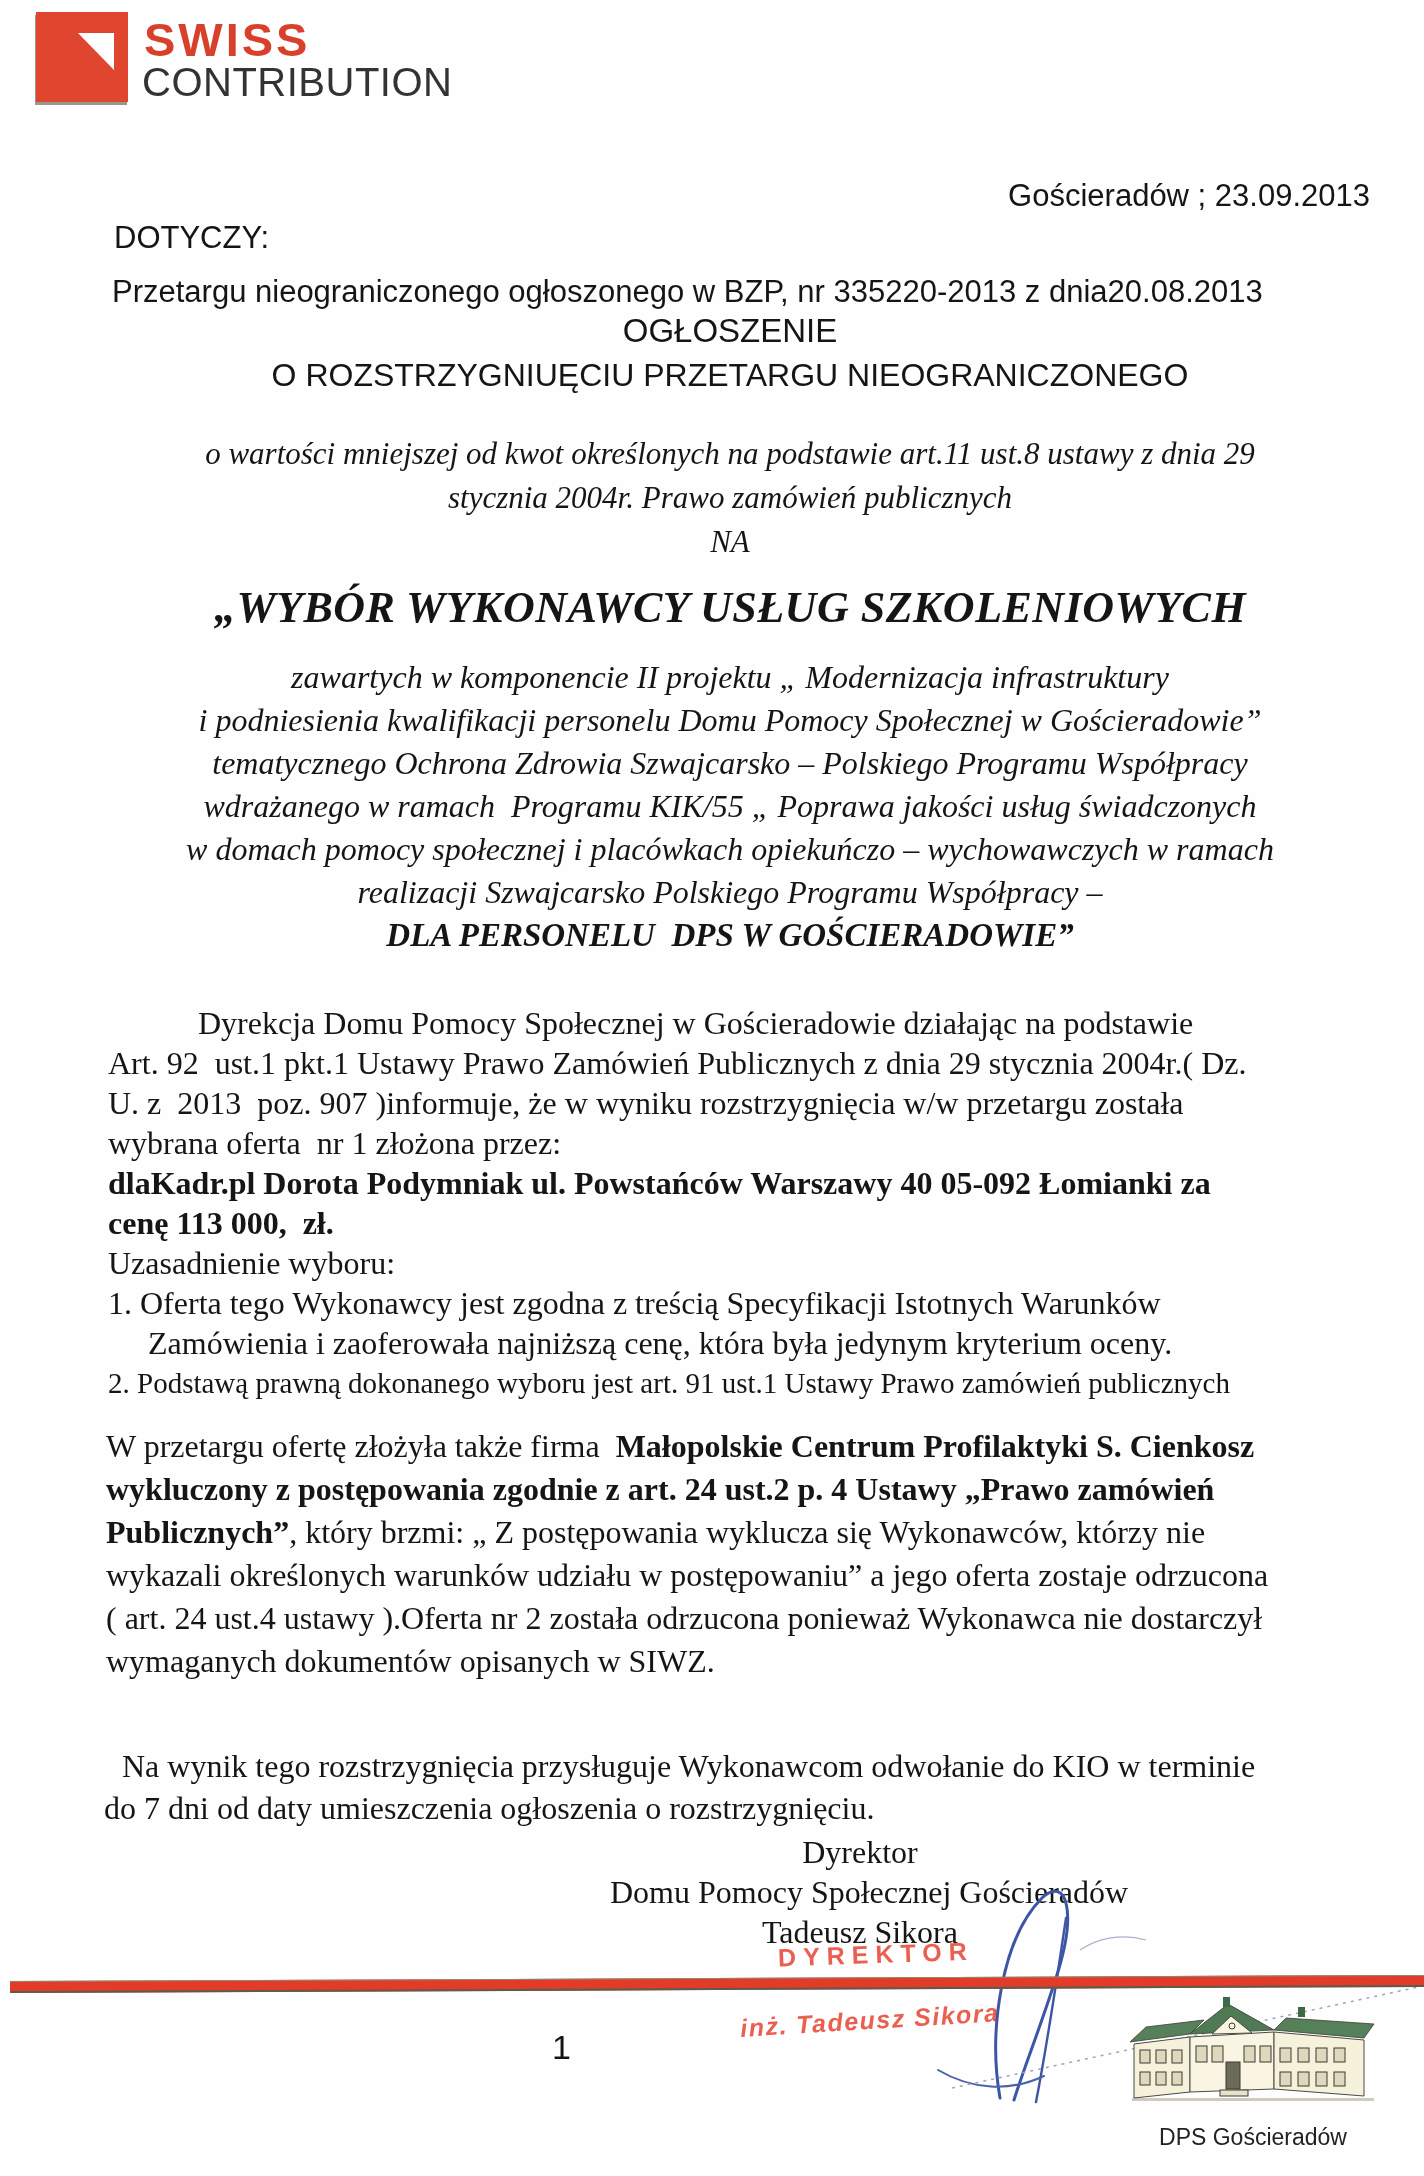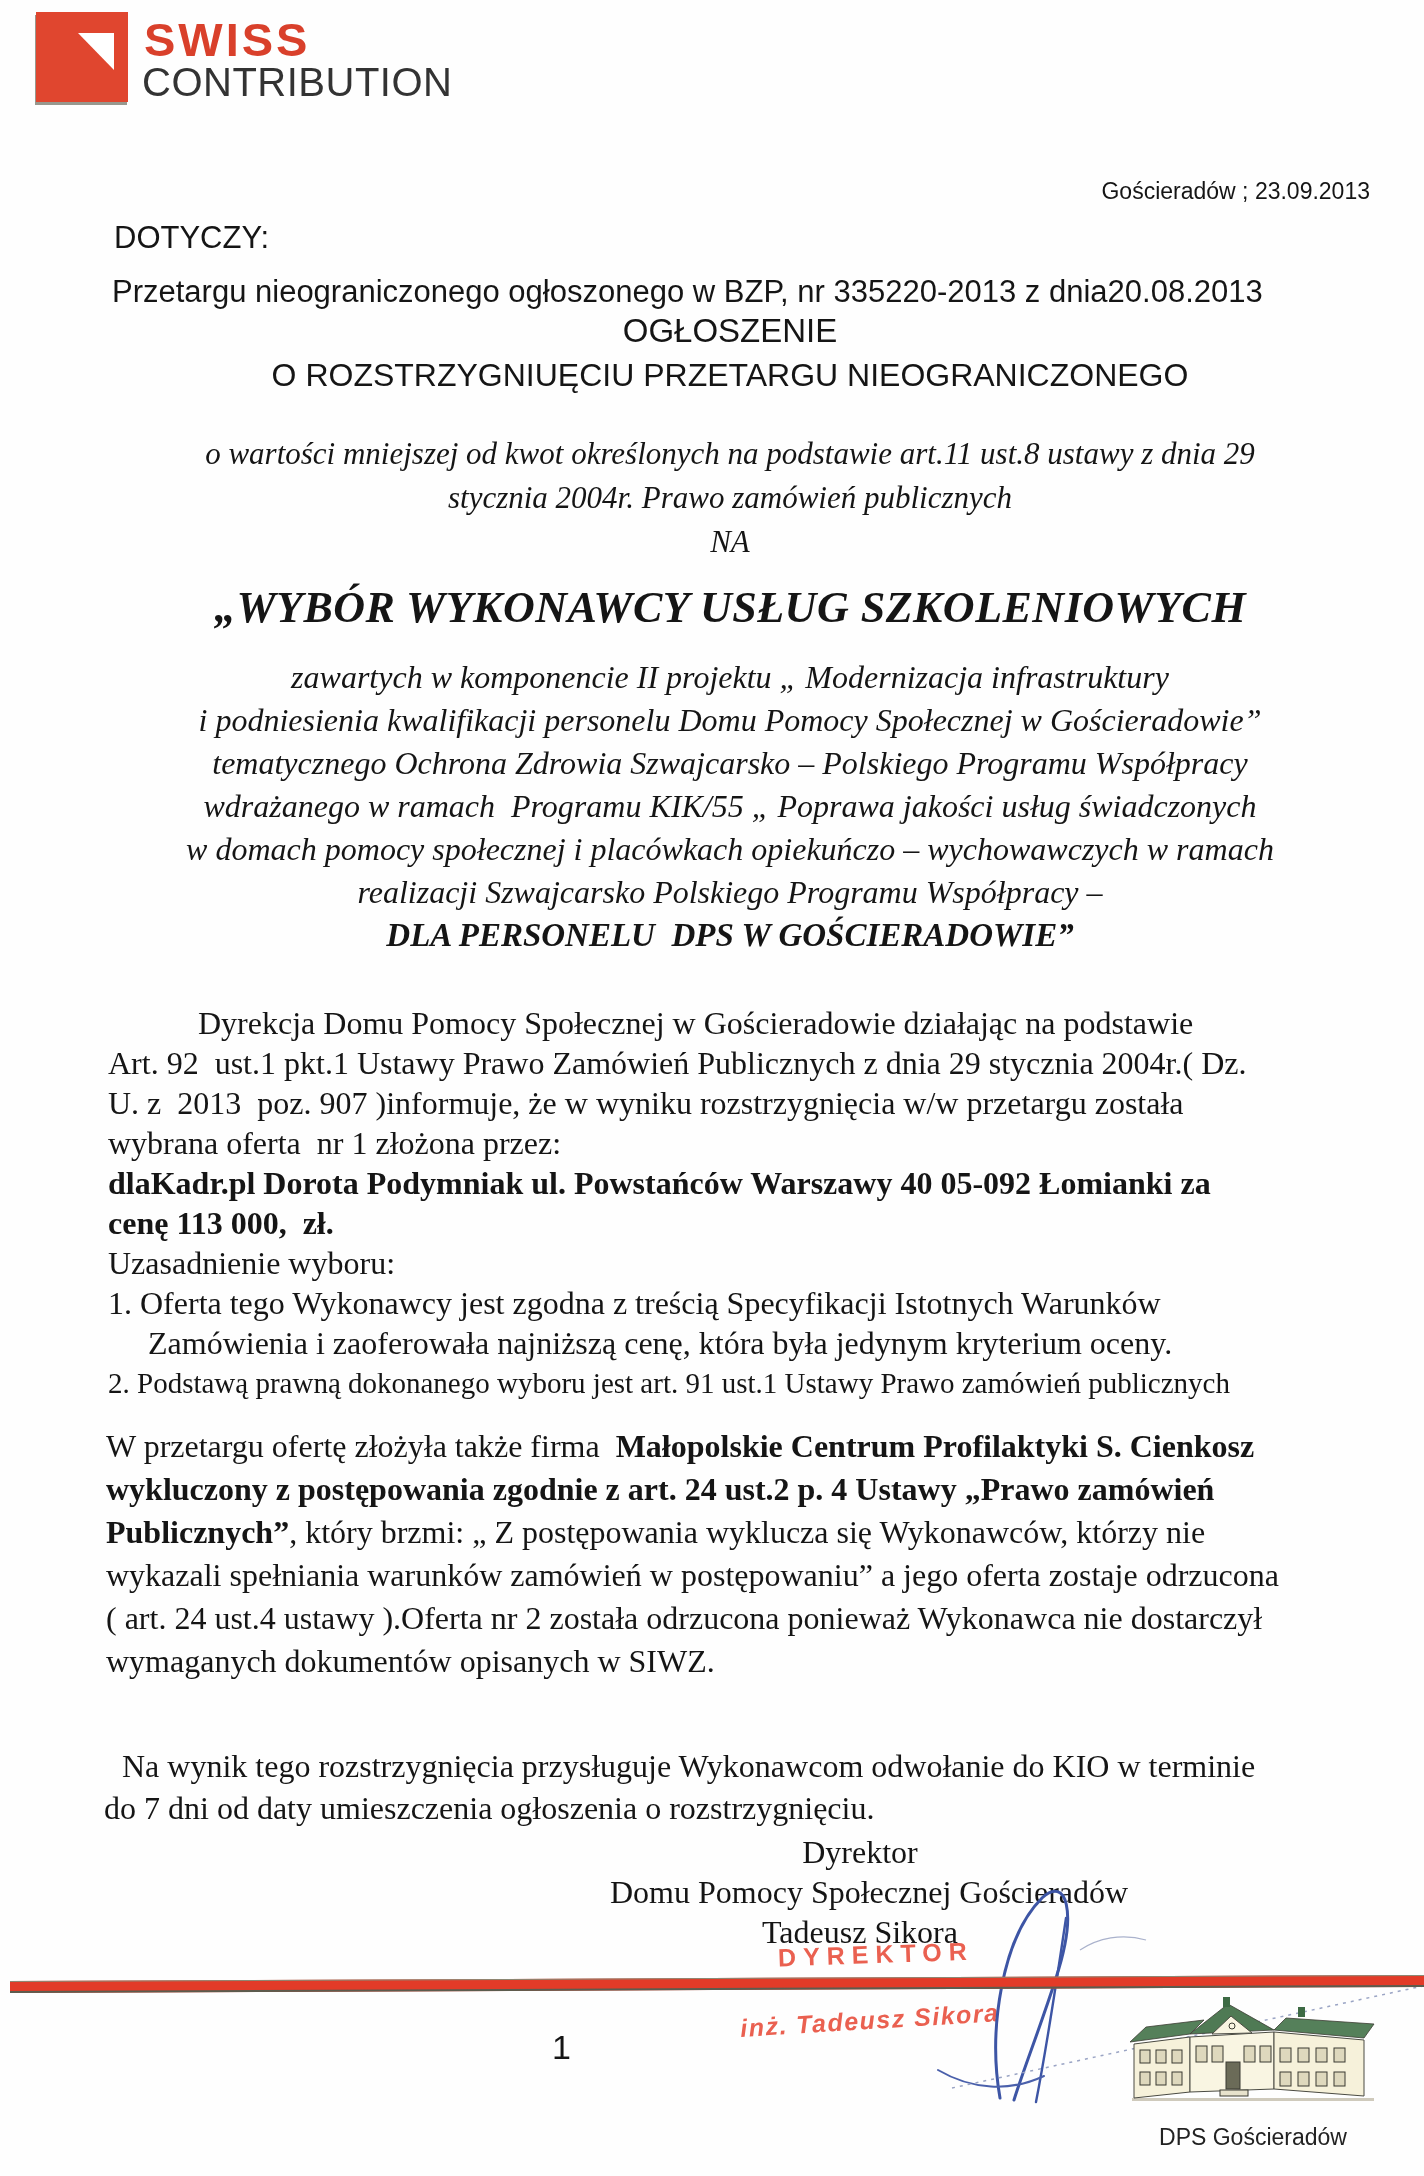--- a/index.html
+++ b/index.html
@@ -12,21 +12,21 @@
   
   .logo-square{position:absolute;left:36px;top:12px;width:92px;height:90px;background:#e0462f;
                box-shadow:-1px 3px 0 #98988e;}
   .logo-tri{position:absolute;left:42px;top:21px;width:36px;height:37px;background:#fff;
             clip-path:polygon(0 0,100% 0,100% 100%);}
   .logo-swiss{position:absolute;left:144px;top:12px;font-size:47px;font-weight:700;
               letter-spacing:3px;color:#d9402b;}
   .logo-contrib{position:absolute;left:142px;top:60px;font-size:40px;color:#333;
                 letter-spacing:0.5px;}
 
-  .place-date{top:178px;right:100px;font-size:23px;}
+  .place-date{top:178px;right:100px;font-size:31px;}
   .re-label{top:220px;left:114px;font-size:31px;}
   .re-line{top:274px;left:112px;font-size:31px;}
 
   .title-wrap{left:40px;width:1380px;text-align:center;}
   .t1{top:312px;font-size:33px;}
   .t2{top:357px;font-size:32px;}
 
   .preamble{top:432px;left:40px;width:1380px;text-align:center;font-style:italic;
             font-size:31px;line-height:44px;}
   .subject{top:582px;left:40px;width:1380px;text-align:center;font-style:italic;
@@ -107,21 +107,21 @@
       <div><span>Uzasadnienie wyboru:</span></div>
       <div><span>1. Oferta tego Wykonawcy jest zgodna z treścią Specyfikacji Istotnych Warunków</span></div>
       <div style="text-indent: 40px;"><span>Zamówienia i zaoferowała najniższą cenę, która była jedynym kryterium oceny.</span></div>
       <div class="sm"><span>2. Podstawą prawną dokonanego wyboru jest art. 91 ust.1 Ustawy Prawo zamówień publicznych</span></div>
     </div>
 
   <div class="abs serif body2" data-lines="body2.lines">
       <div><span>W przetargu ofertę złożyła także firma  </span><span class="b">Małopolskie Centrum Profilaktyki S. Cienkosz</span></div>
       <div><span class="b">wykluczony z postępowania zgodnie z art. 24 ust.2 p. 4 Ustawy „Prawo zamówień</span></div>
       <div><span class="b">Publicznych”</span><span>, który brzmi: „ Z postępowania wyklucza się Wykonawców, którzy nie</span></div>
-      <div><span>wykazali spełniania warunków zamówień w postępowaniu” a jego oferta zostaje odrzucona</span></div>
+      <div><span>wykazali określonych warunków udziału w postępowaniu” a jego oferta zostaje odrzucona</span></div>
       <div><span>( art. 24 ust.4 ustawy ).Oferta nr 2 została odrzucona ponieważ Wykonawca nie dostarczył</span></div>
       <div><span>wymaganych dokumentów opisanych w SIWZ.</span></div>
     </div>
 
   <div class="abs serif body3" data-lines="body3.lines">
       <div style="text-indent: 18px;"><span>Na wynik tego rozstrzygnięcia przysługuje Wykonawcom odwołanie do KIO w terminie</span></div>
       <div><span>do 7 dni od daty umieszczenia ogłoszenia o rozstrzygnięciu.</span></div>
     </div>
 
   <div class="abs serif signoff" data-lines="signoff.lines">

